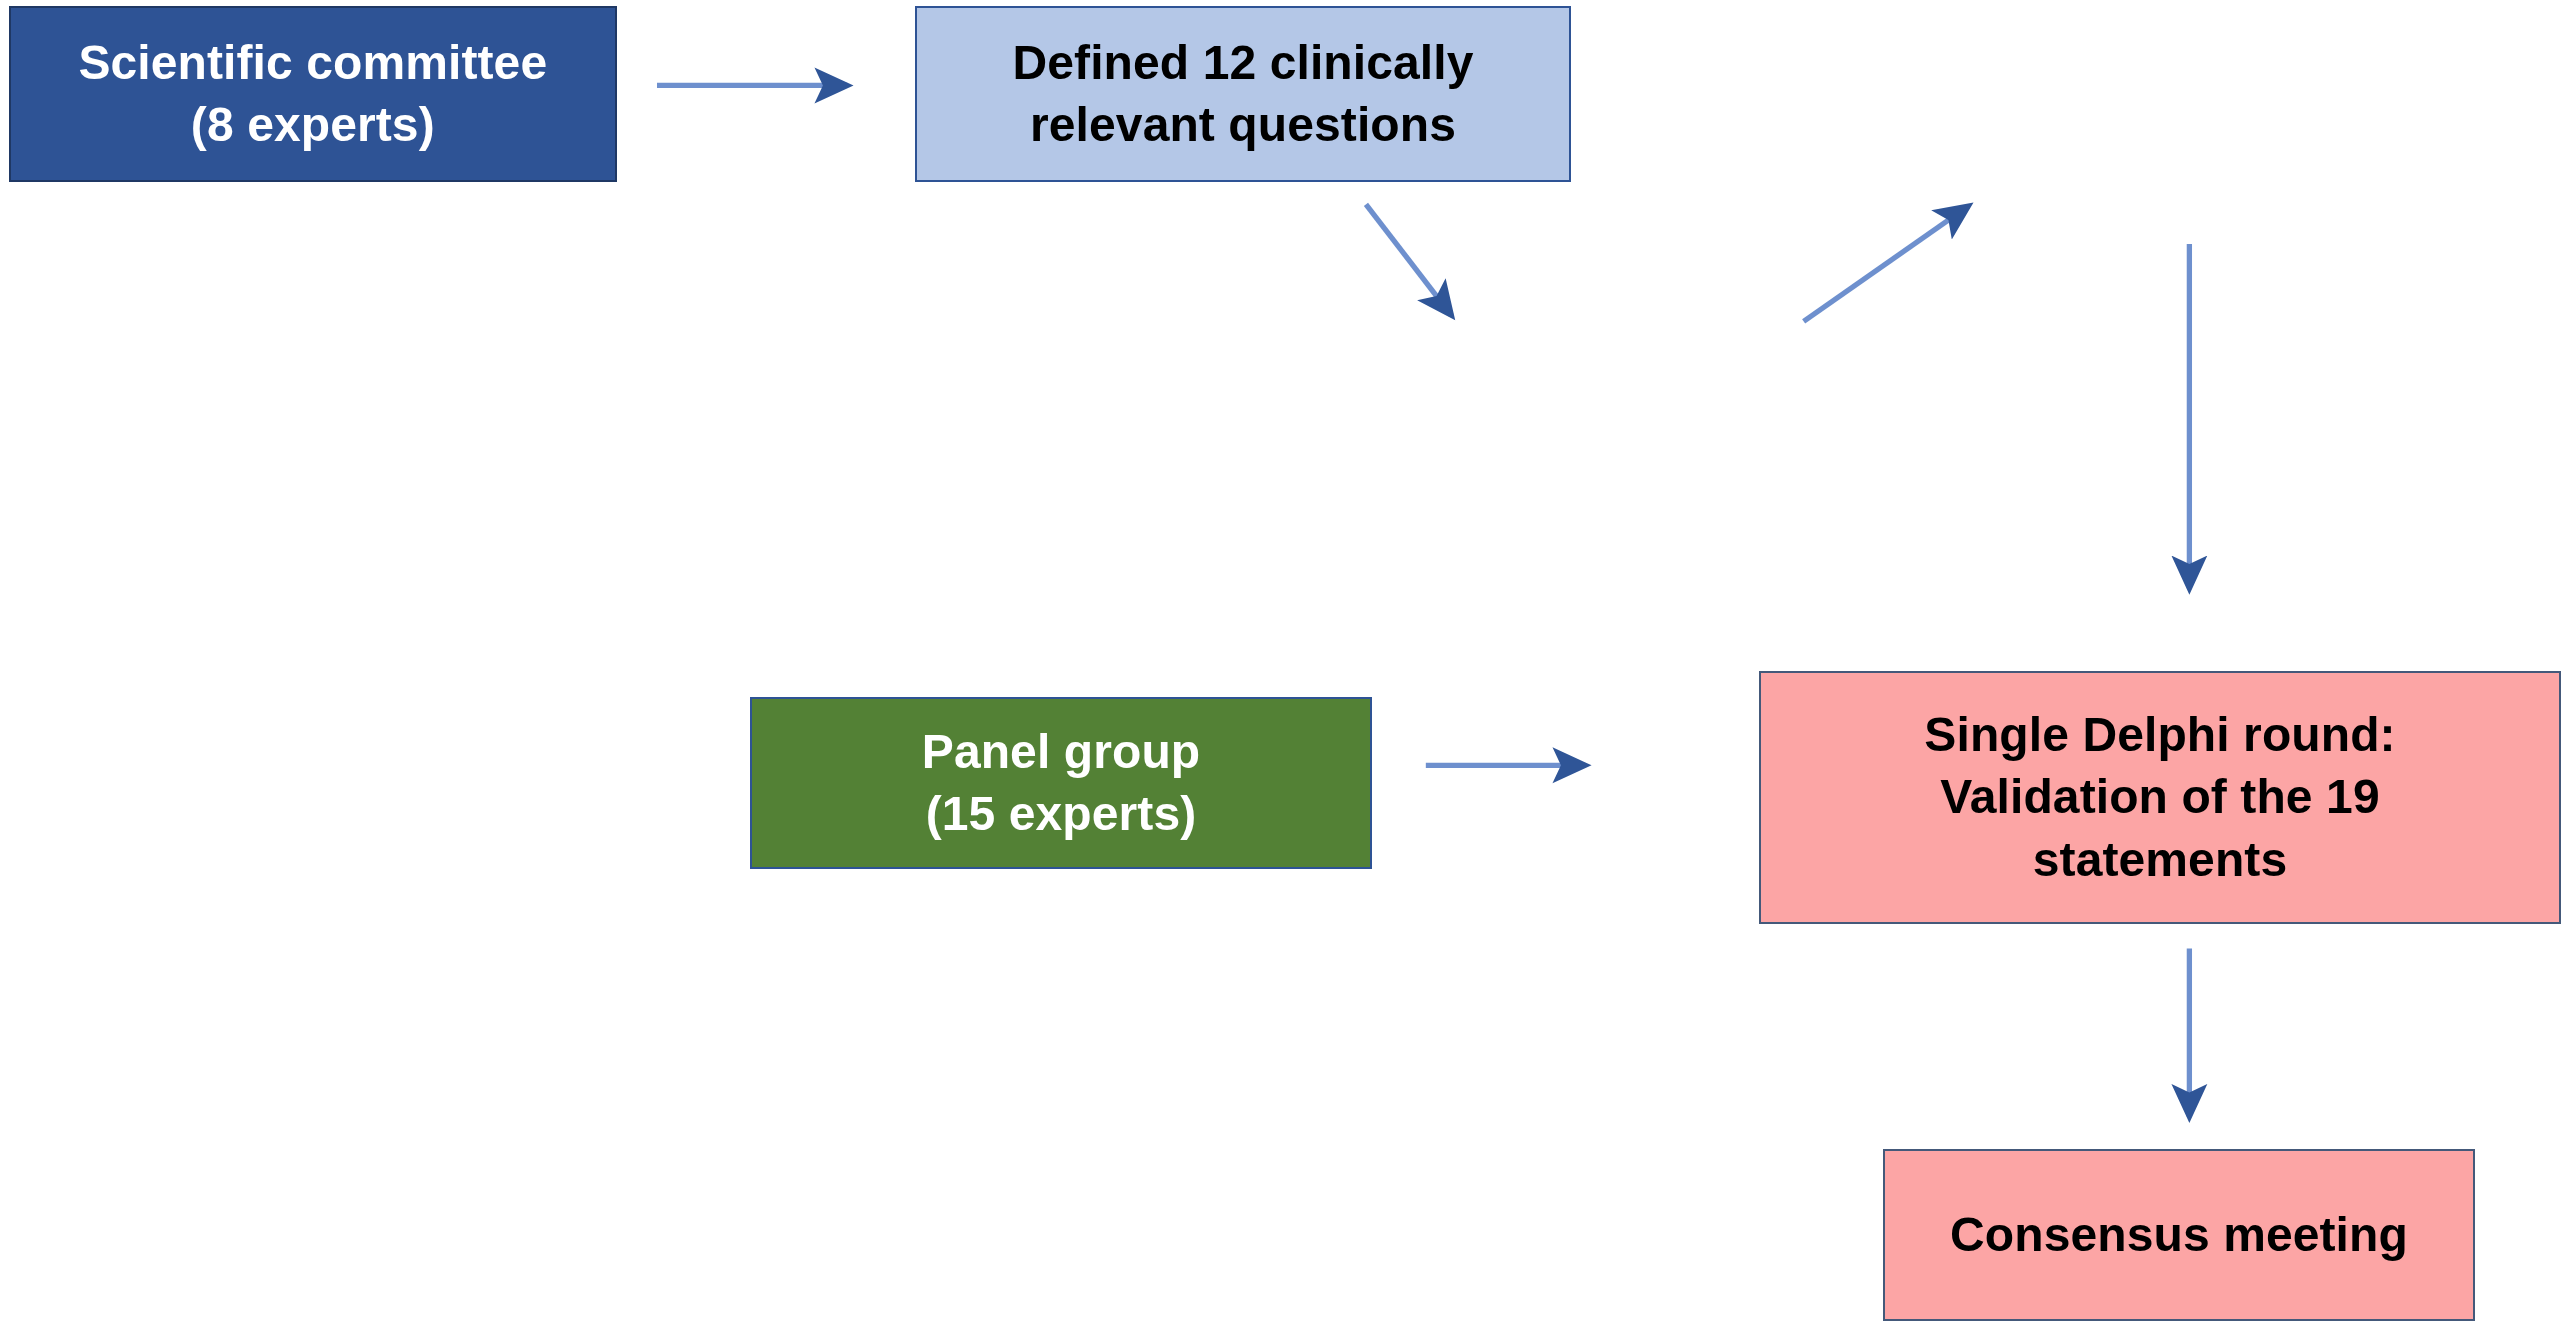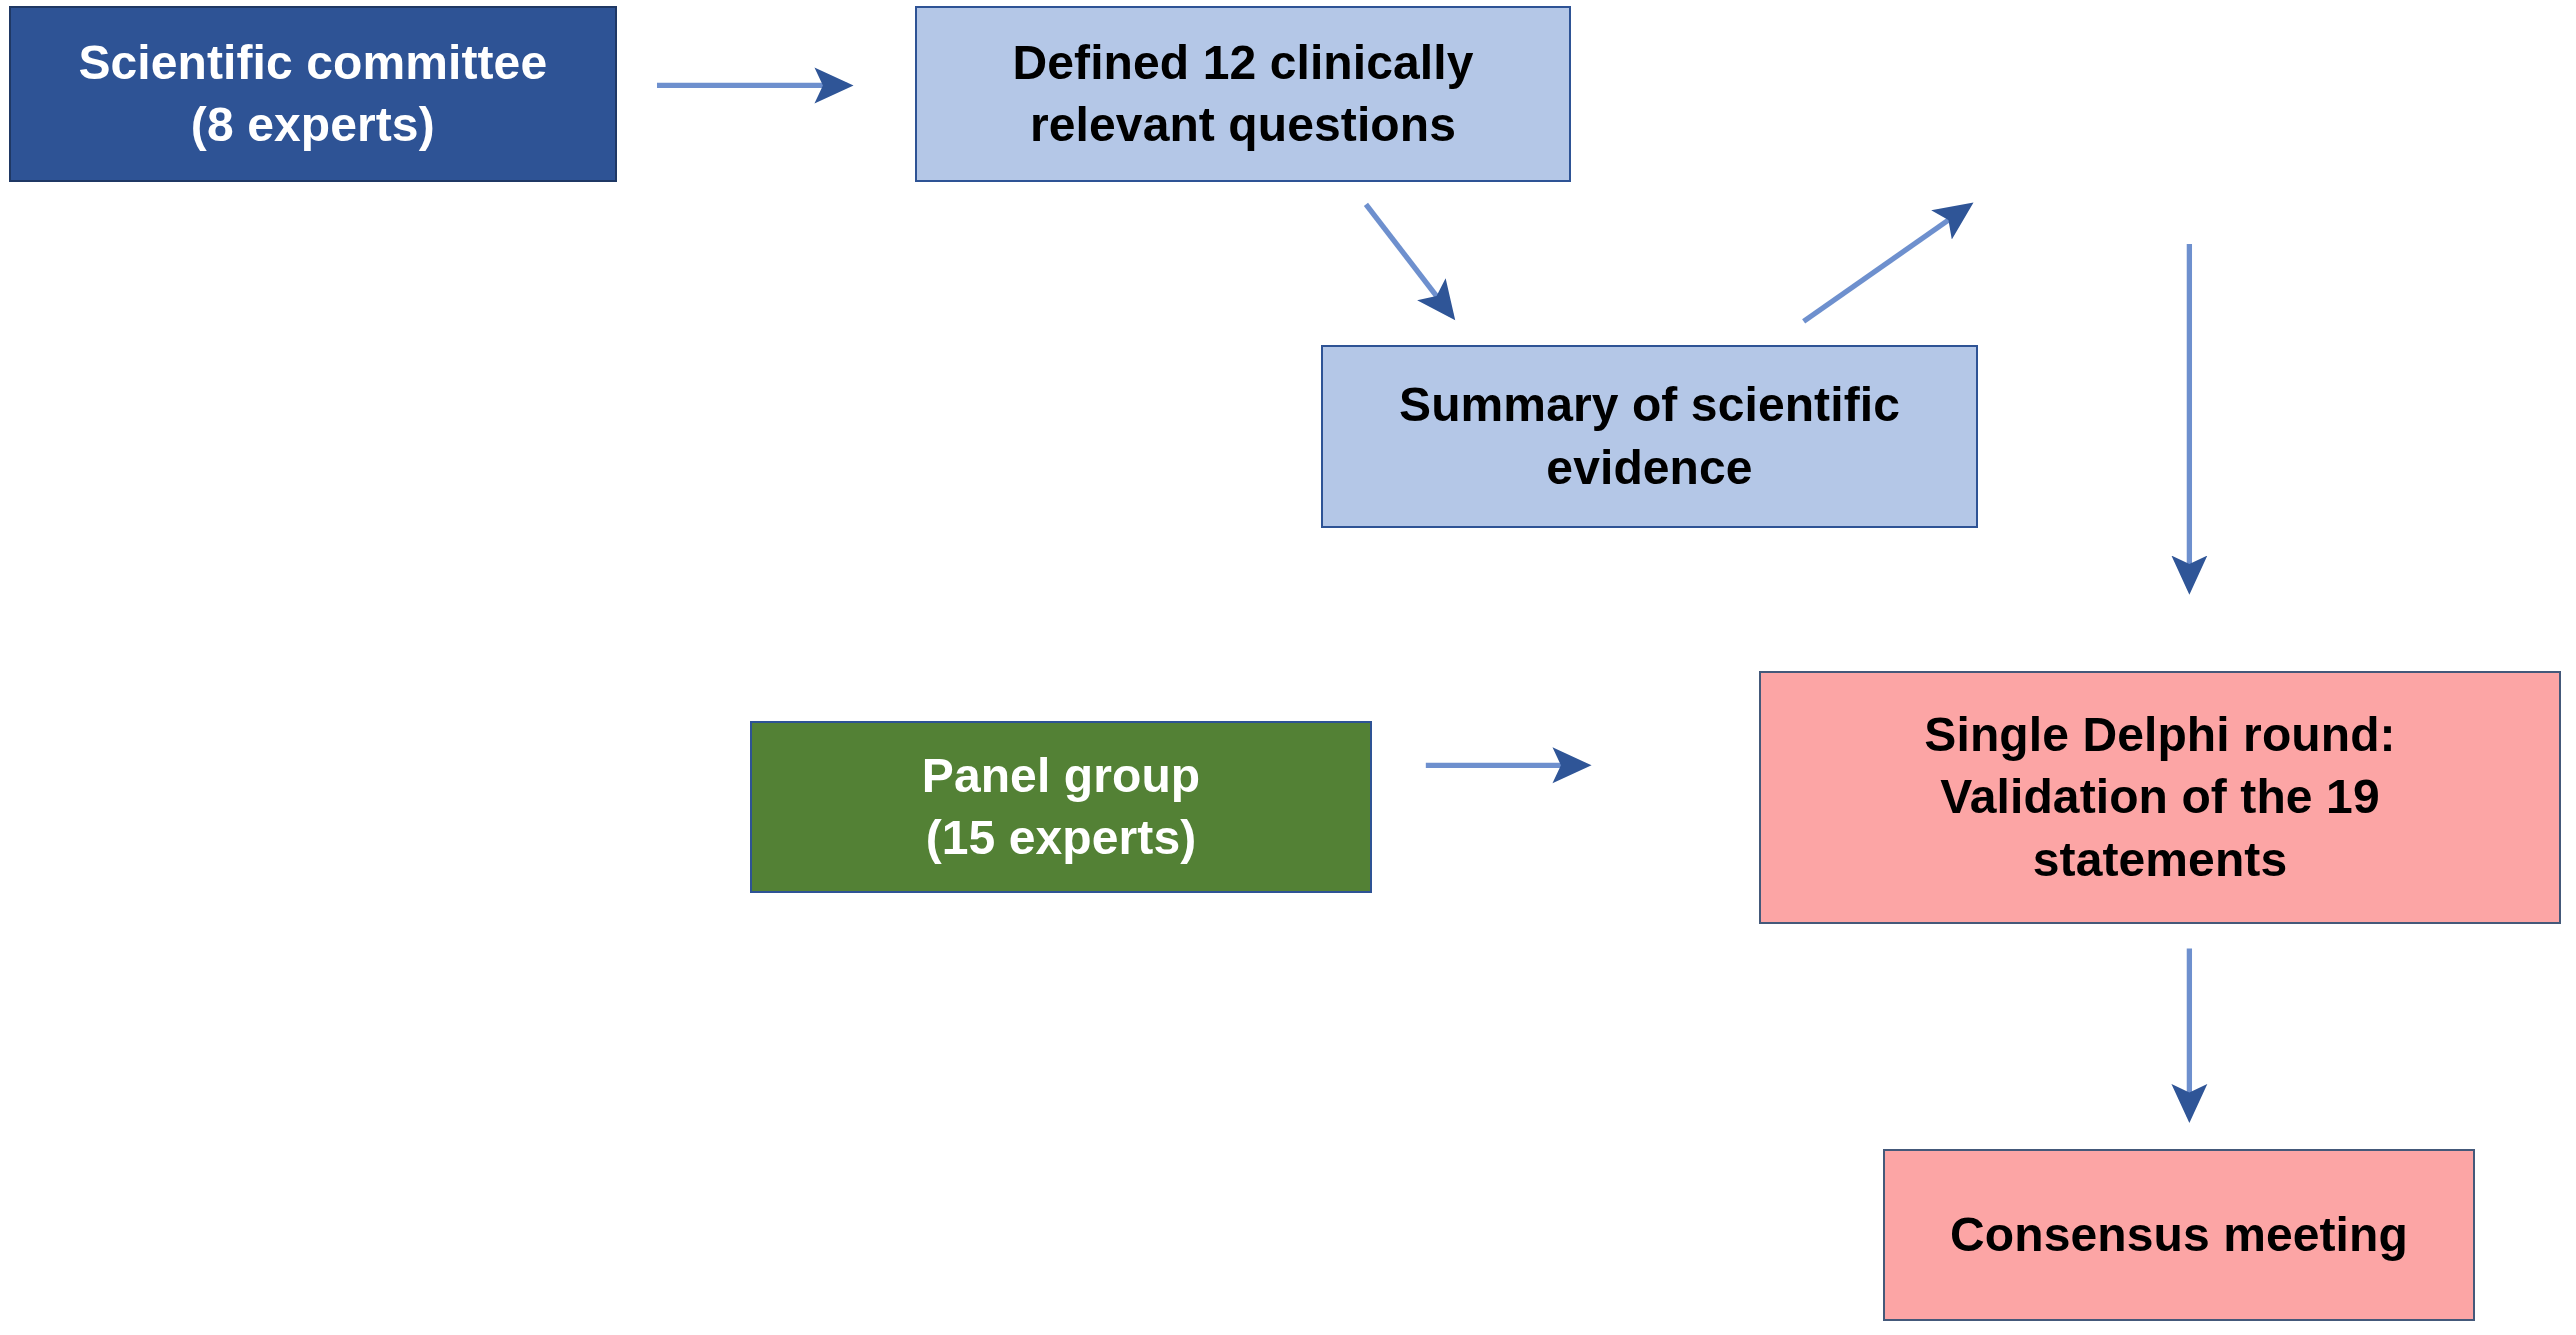--- a/index.html
+++ b/index.html
@@ -36,21 +36,20 @@
   }
   .node-light-blue {
     background: #B4C7E7;
     color: #000000;
     border-color: #2E5395;
   }
   .node-dark-green {
     background: #538135;
     color: #ffffff;
     border-color: #2E5395;
-    margin-top: 24px;
   }
   .node-light-green {
     background: #fca5a5;
     color: #000000;
     border-color: #44597A;
   }
   .node span {
     display: block;
     width: 100%;
     padding: 0 10.6px;
@@ -95,24 +94,20 @@
     <span>Scientific committee
 (8 experts)</span>
   </div>
 
   <div class="node node-light-blue" style="left:915px; top:6.2px; width:656px; height:176px; font-size:48px;">
     <span>Defined 12 clinically
 relevant questions</span>
   </div>
 
 
-  <div class="node node-light-blue" style="left:1321px; top:345px; width:657px; height:183px; font-size:48px;">
-    <span>Summary of scientific
-evidence</span>
-  </div>
 
   <div class="node node-dark-green" style="left:750px; top:697px; width:622px; height:172px; font-size:48px;">
     <span>Panel group
 (15 experts)</span>
   </div>
 
   <div class="node node-light-green" style="left:1759px; top:671px; width:802px; height:253px; font-size:48px;">
     <span>Single Delphi round:
 Validation of the 19
 statements</span>

